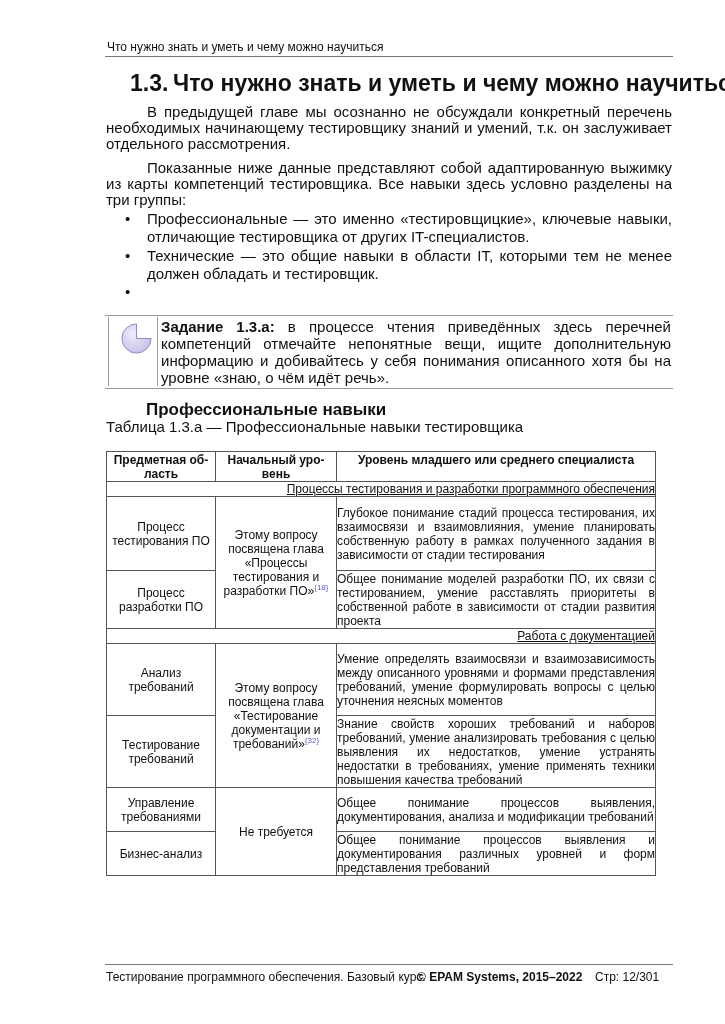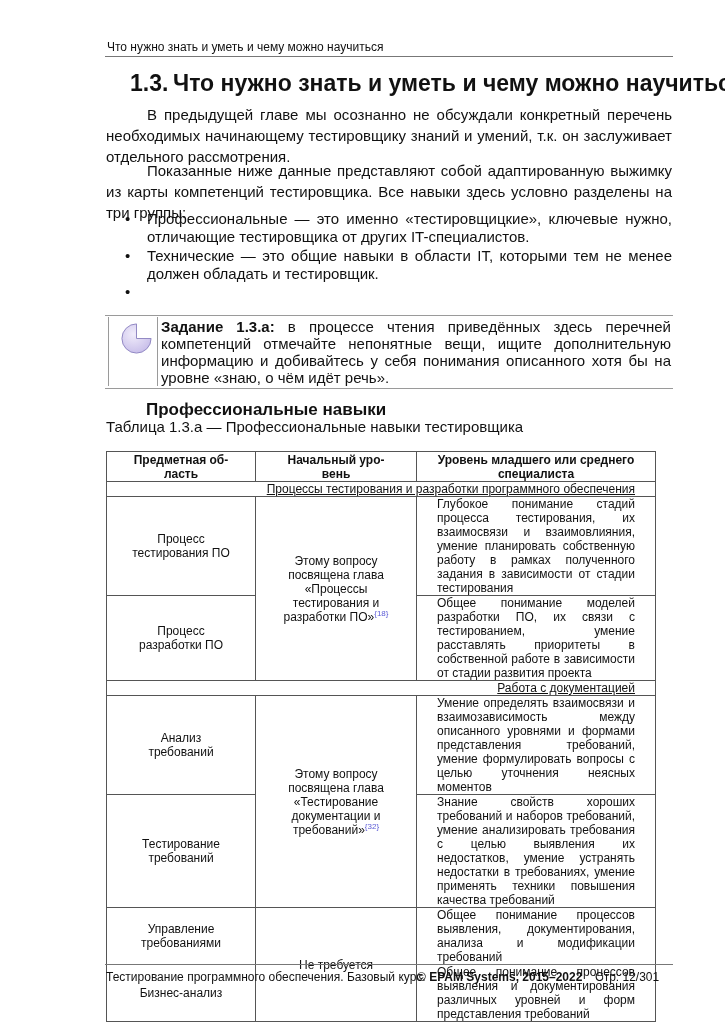--- a/index.html
+++ b/index.html
@@ -2,36 +2,36 @@
 <html><head>
 <meta charset="utf-8">
 <style>
   html, body { margin: 0; padding: 0; background: #ffffff; }
   body { width: 725px; height: 1024px; position: relative; overflow: hidden;
          font-family: "Liberation Sans", sans-serif; color: #111; }
   .running-head { position: absolute; left: 107px; top: 40px; font-size: 12px; color: #111; }
   .head-rule { position: absolute; left: 105px; top: 56px; width: 568px; height: 0; border-top: 1px solid #777; }
   .section-title { position: absolute; left: 130px; top: 70px; font-size: 23px; font-weight: bold; white-space: nowrap; }
   .section-title .num { display: inline-block; width: 43px; }
-  .body-text { position: absolute; left: 106px; width: 566px; font-size: 15px; line-height: 21px; text-align: justify; }
+  .body-text { position: absolute; left: 106px; width: 566px; font-size: 15px; line-height: 16px; text-align: justify; }
   .para { text-indent: 41px; margin: 0; }
   .para1 { top: 104px; }
   .para2 { top: 160px; }
   .bullets { position: absolute; left: 106px; top: 210px; width: 566px; font-size: 15px; line-height: 18.3px; margin: 0; padding: 0; list-style: none; }
   .bullets li { position: relative; padding-left: 41px; text-align: justify; }
   .bullets li .dot { position: absolute; left: 19px; top: 0; }
   .task-box { position: absolute; left: 105px; top: 315px; width: 568px; height: 72px; border-top: 1px solid #9a9a9a; border-bottom: 1px solid #9a9a9a; }
   .task-icon-cell { position: absolute; left: 3px; top: 1px; width: 48px; height: 69px; border-left: 1px solid #9a9a9a; border-right: 1px solid #9a9a9a; }
   .task-icon { position: absolute; left: 10px; top: 4px; width: 35px; height: 35px; }
   .task-text { position: absolute; left: 56px; top: 2px; width: 510px; font-size: 15px; line-height: 17px; text-align: justify; }
   .task-text b { font-weight: bold; }
   .sub-title { position: absolute; left: 146px; top: 400px; font-size: 17px; font-weight: bold; }
   .caption { position: absolute; left: 106px; top: 418px; font-size: 15px; }
   table.skills { position: absolute; left: 106px; top: 451px; width: 550px; border-collapse: collapse; font-size: 12px; line-height: 14px; }
-  table.skills td, table.skills th { border: 1px solid #555; padding: 0 20px; vertical-align: middle; }
+  table.skills td, table.skills th { border: 1px solid #555; padding: 0 0; vertical-align: middle; }
   table.skills th { font-weight: bold; text-align: center; vertical-align: top; padding-top: 1px; }
   .c1 { width: 108px; text-align: center; }
   .c2 { width: 120px; text-align: center; }
   .c3 { text-align: left; }
   td.c3 { text-align: justify; vertical-align: top; }
   td.group { text-align: right; text-decoration: underline; }
   sup.ref { color: #5b5bd6; font-size: 8px; vertical-align: super; line-height: 0; }
   .foot-rule { position: absolute; left: 105px; top: 964px; width: 568px; height: 0; border-top: 1px solid #777; }
   .footer { position: absolute; top: 970px; font-size: 12px; }
   .foot-left { left: 106px; }
@@ -45,21 +45,21 @@
 <div class="head-rule"></div>
 
 <div class="section-title">
   <span class="num">1.3.</span><span>Что нужно знать и уметь и чему можно научиться</span>
 </div>
 
 <p class="body-text para para1">В предыдущей главе мы осознанно не обсуждали конкретный перечень необходимых начинающему тестировщику знаний и умений, т.к. он заслуживает отдельного рассмотрения.</p>
 <p class="body-text para para2">Показанные ниже данные представляют собой адаптированную выжимку из карты компетенций тестировщика. Все навыки здесь условно разделены на три группы:</p>
 
 <ul class="bullets">
-  <li><span class="dot">•</span><span>Профессиональные — это именно «тестировщицкие», ключевые нужно, отличающие тестировщика от других IT-специалистов.</span></li>
+  <li><span class="dot">•</span><span>Профессиональные — это именно «тестировщицкие», ключевые навыки, отличающие тестировщика от других IT-специалистов.</span></li>
   <li><span class="dot">•</span><span>Технические — это общие навыки в области IT, которыми тем не менее должен обладать и тестировщик.</span></li>
   <li><span class="dot">•</span></li>
 </ul>
 
 <div class="task-box">
   <div class="task-icon-cell">
     <svg class="task-icon" viewBox="0 0 36 36">
       <defs>
         <radialGradient id="pg" cx="40%" cy="35%" r="70%">
           <stop offset="0%" stop-color="#f1edfb"></stop>

